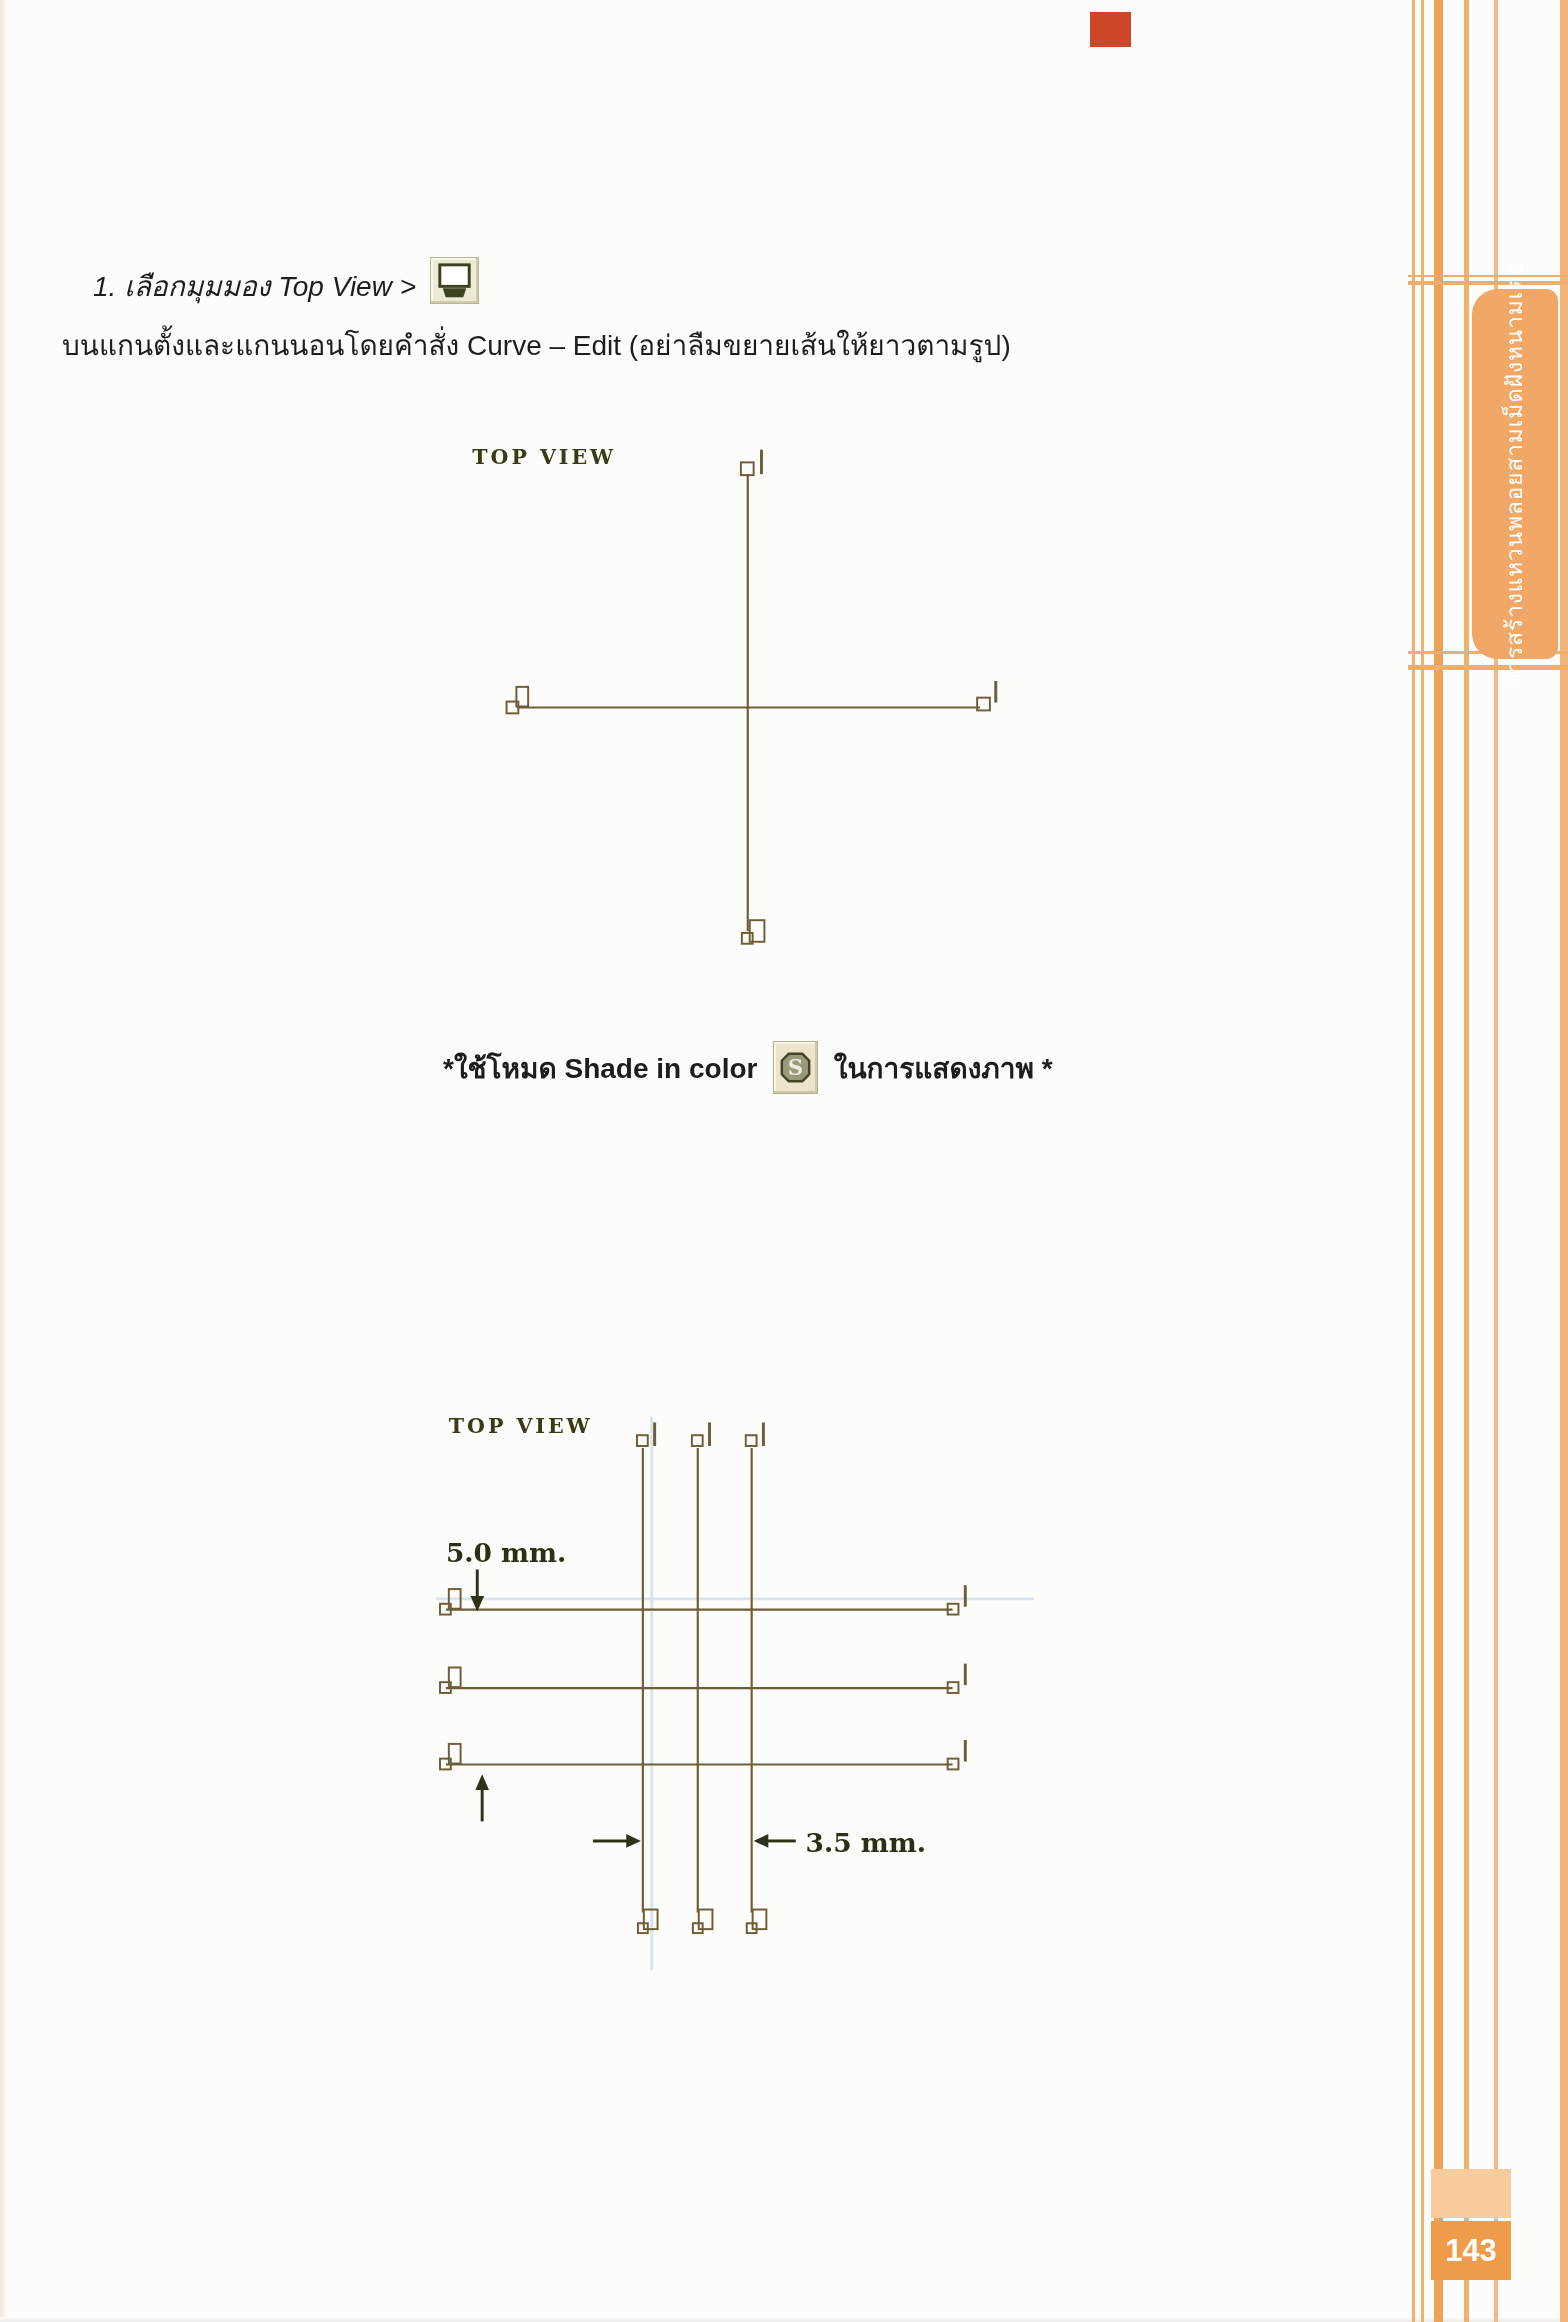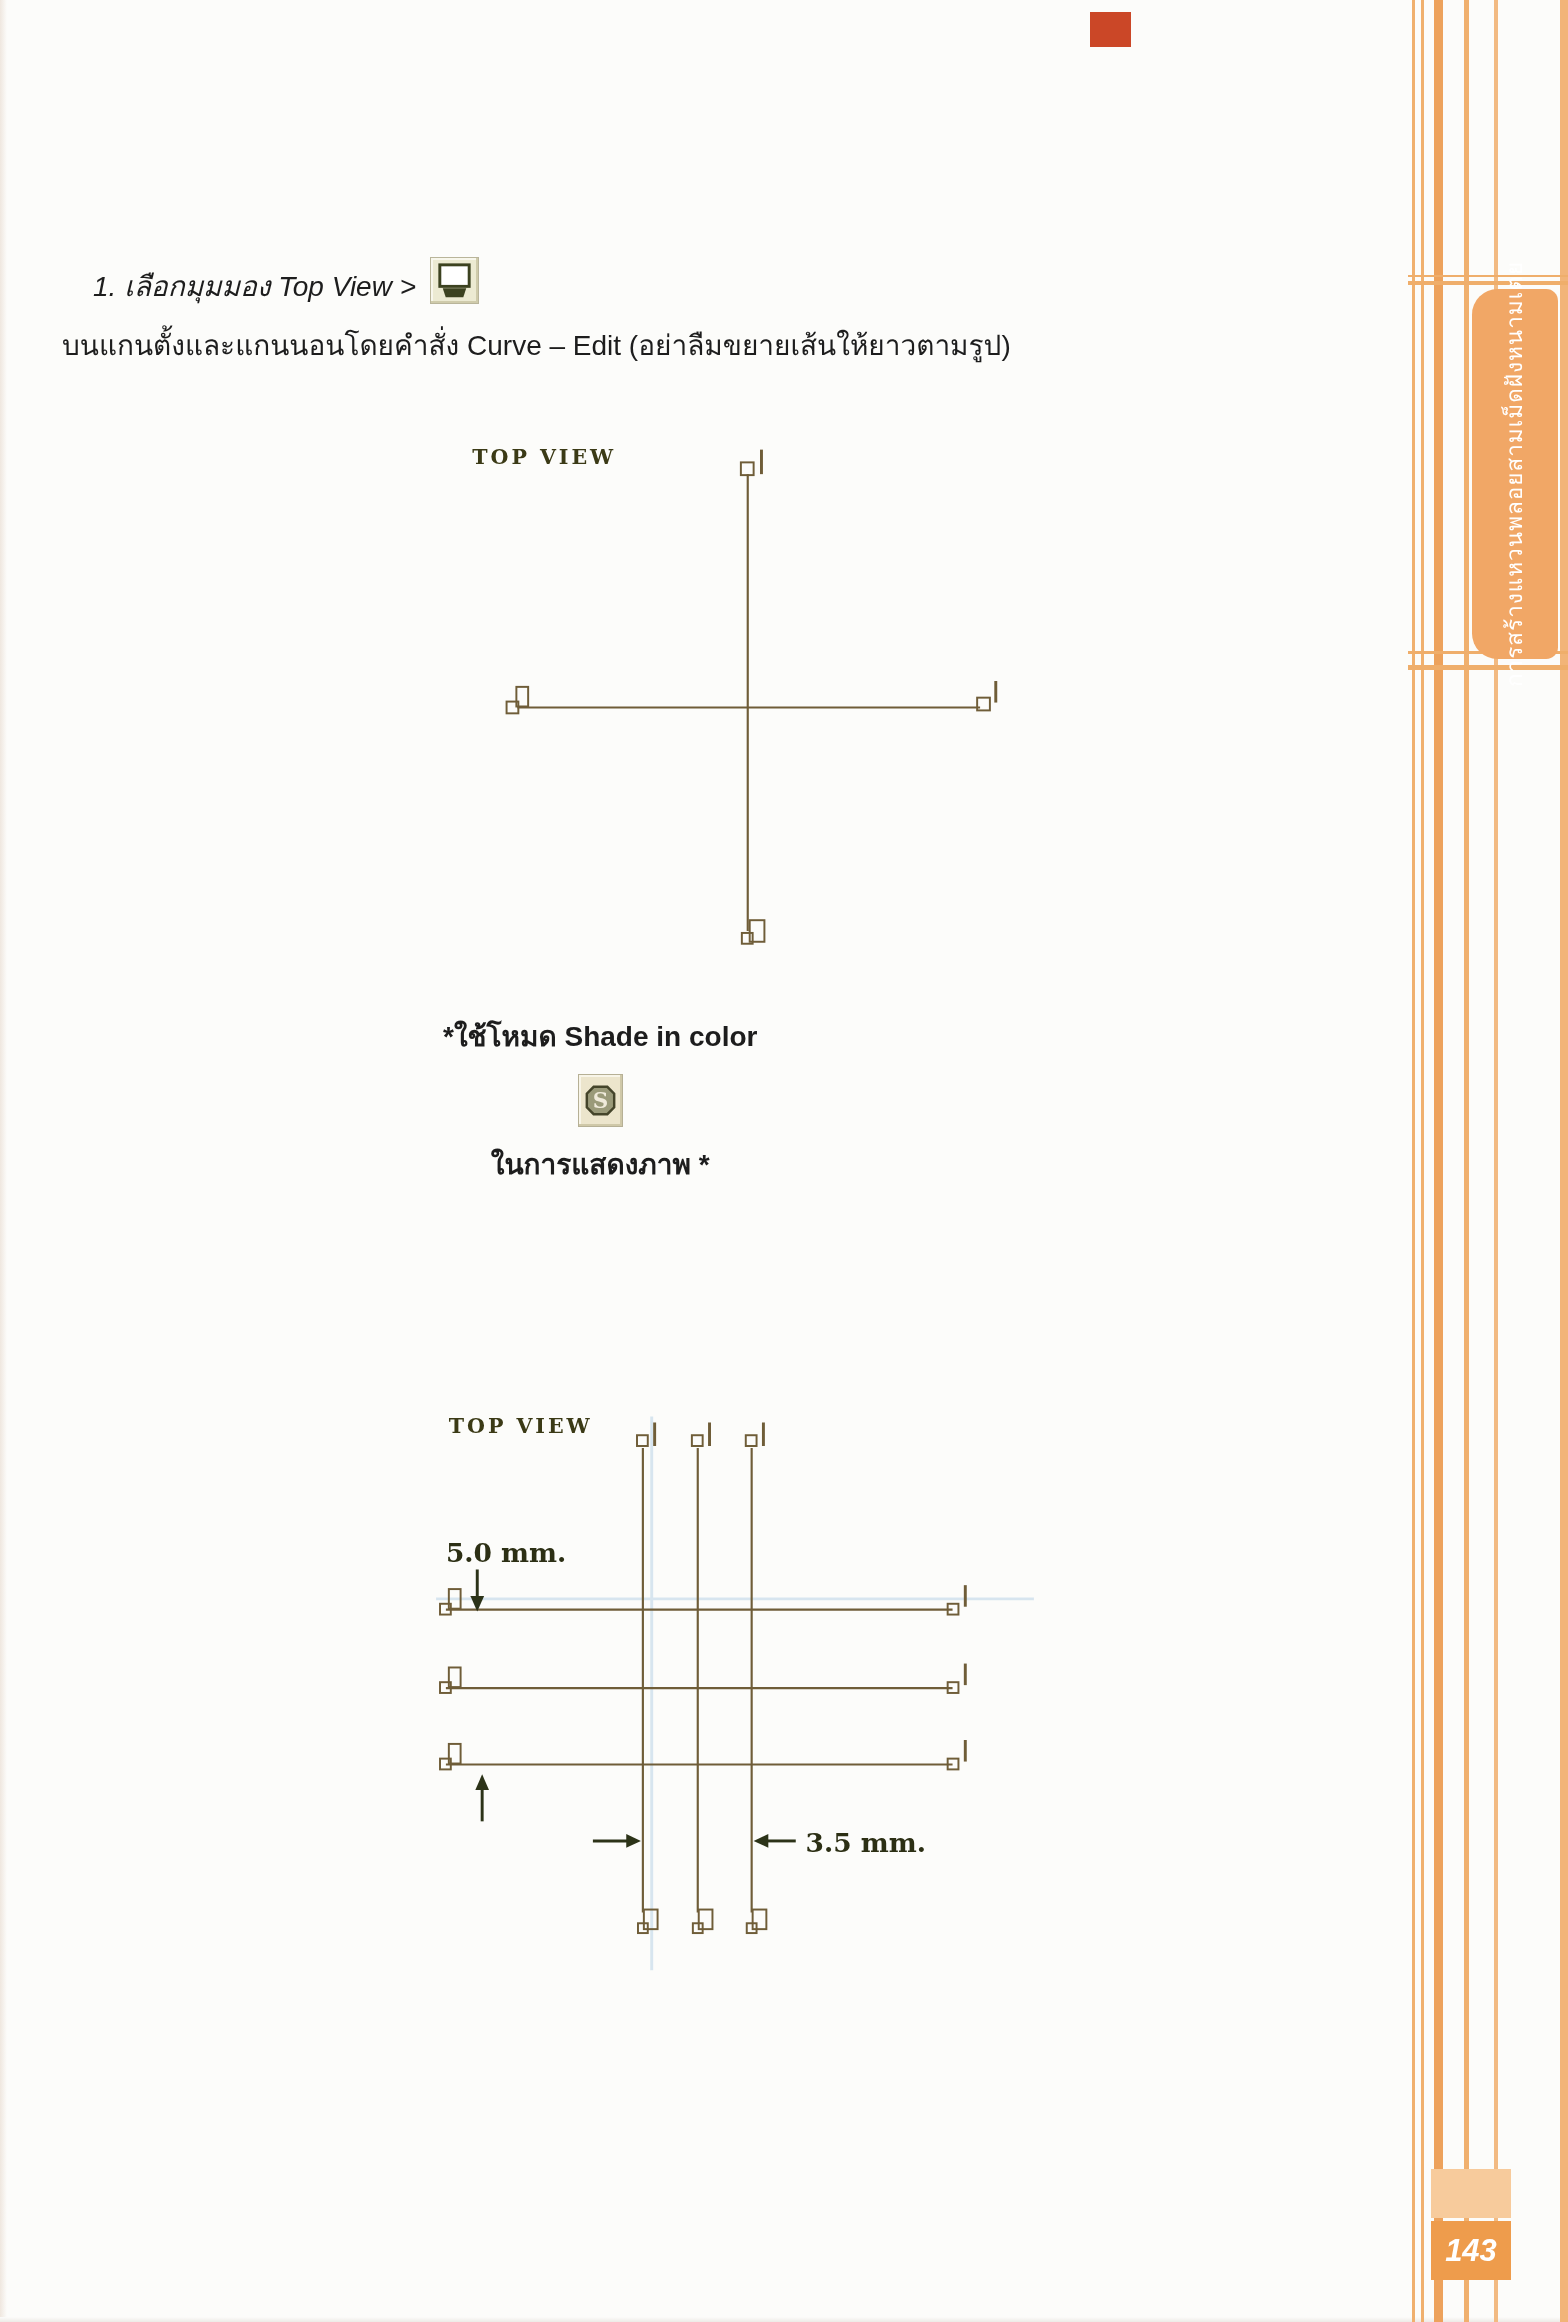--- a/index.html
+++ b/index.html
@@ -22,21 +22,21 @@
     background:#f1a766; border-radius:25.5px 11.8px 11.8px 25.5px;
   }
   .side-tab-label {
     width:100%; height:100%; display:flex; align-items:center; justify-content:center;
     writing-mode:vertical-rl; transform:rotate(180deg);
     color:#ffffff; font-size:22.5px; letter-spacing:1px; white-space:nowrap;
   }
   .pgbox-pale { position:absolute; left:1431px; top:2169px; width:80px; height:49px; background:#f7cb9c; }
   .pgbox      { position:absolute; left:1431px; top:2221px; width:80px; height:59px; background:#ee9c4c;
                 display:flex; align-items:center; justify-content:center; }
-  .pgbox span { color:#ffffff; font-weight:bold; font-size:31px;font-style:italic; }
+  .pgbox span { color:#ffffff; font-weight:bold; font-size:31px; }
   .right-edge { position:absolute; left:1560px; top:0; width:7.8px; height:100%; background:#f2b478; }
 
   
   .doc-title {
     position:absolute; left:74px; top:159px; width:1274px;
     font-size:32px; font-weight:bold; line-height:51px; color:#161616;
   }
   .para { position:absolute; left:62px; width:1313px; font-size:28px; line-height:59px; color:#1d1d1d; }
   .p1 { top:257px; }
   .p2 { top:1188px; line-height:60px; }
@@ -45,23 +45,23 @@
   .line-flex { display:flex; align-items:flex-start; gap:13.7px;font-style:italic; }
 
   
   .topview-btn {
     display:inline-block; width:47px; height:45px; background:#ecead2;
     border:1px solid #b9b59a; box-shadow:inset -2px -2px 0 #cfcbab, inset 2px 2px 0 #f8f7ec;
     flex:0 0 auto;
   }
   
   .shade-note {
-    position:absolute; left:443px; top:1014px;
+    position:absolute; left:443px; top:1041px;
     display:flex; align-items:center; gap:15.7px;
-    font-size:28px; font-weight:600; color:#1d1d1d;flex-direction:column;
+    font-size:28px; font-weight:600; color:#1d1d1d;
   }
   .shade-btn {
     width:43px; height:51px; background:#ece5cc;
     border:1px solid #b6b095; box-shadow:inset -2px -2px 0 #cfc8a8, inset 2px 2px 0 #f8f5e8;
     display:flex; align-items:center; justify-content:center; flex:0 0 auto;
   }
 
   
   .diagram { position:absolute; }
   .dg-label { font-family:"DejaVu Serif","Liberation Serif",serif; font-weight:bold; fill:#3b3a16; }

